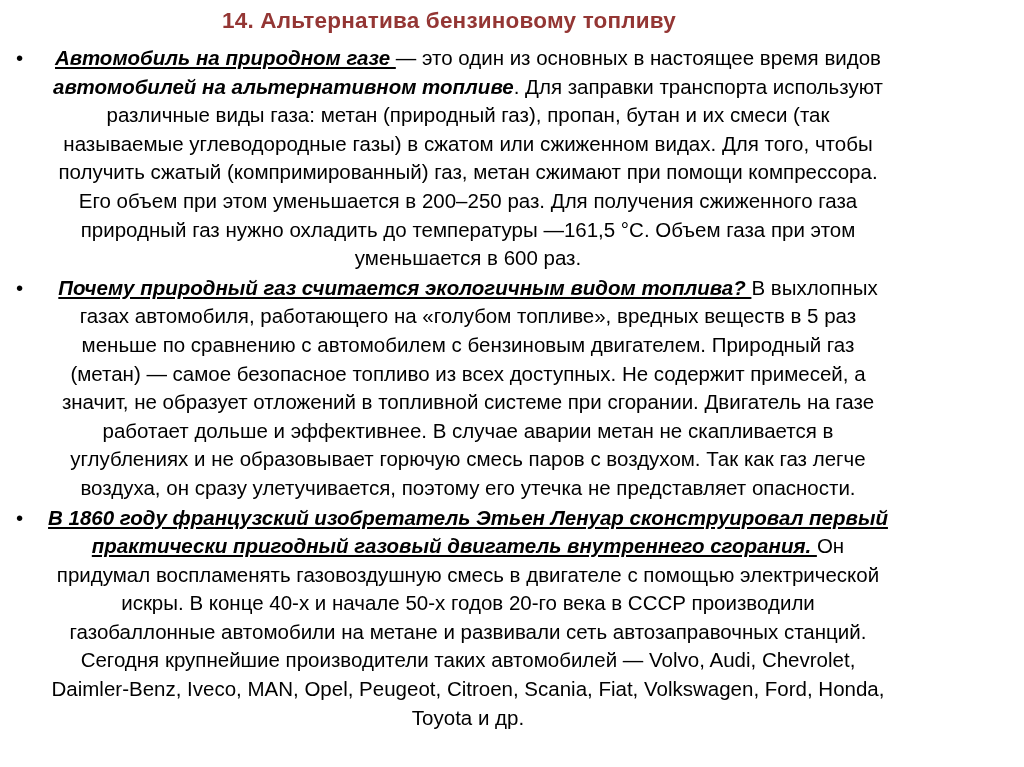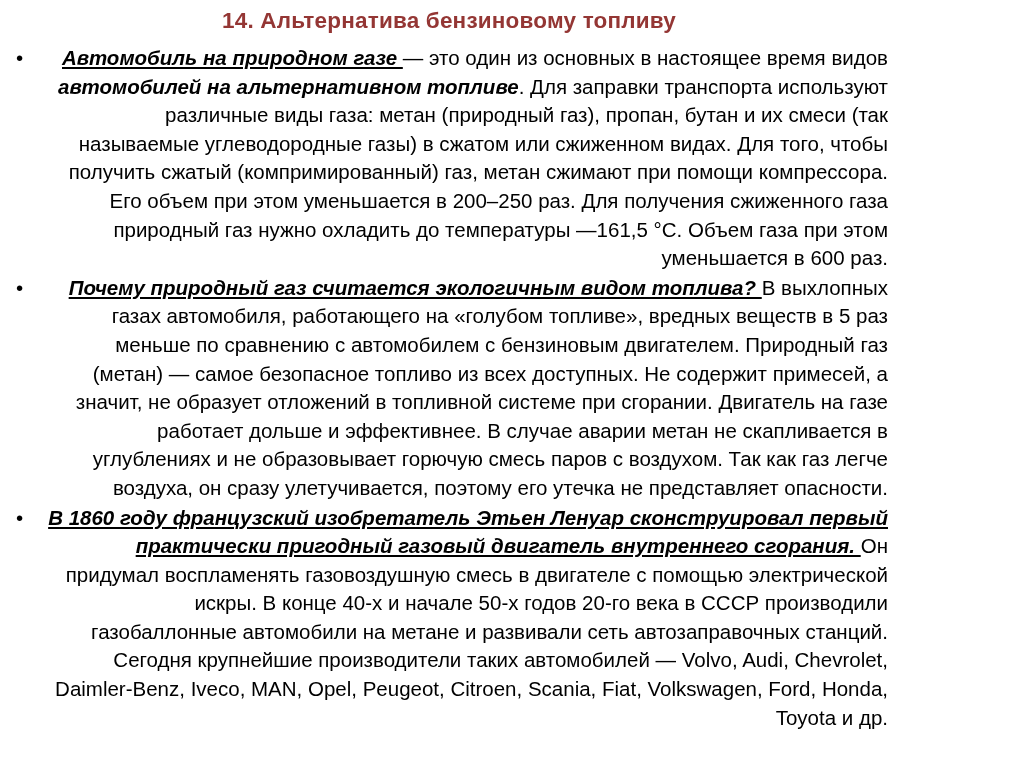--- a/index.html
+++ b/index.html
@@ -40,21 +40,21 @@
   }
   .bullet-marker {
     flex: 0 0 38px;
     text-align: left;
     padding-left: 6px;
     box-sizing: border-box;
     font-size: 20.5px;
   }
   .bullet-content {
     flex: 1 1 auto;
-    text-align: right;
+    text-align: center;
   }
   .lead {
     font-weight: bold;
     font-style: italic;
     text-decoration: underline;
   }
   .emph {
     font-weight: bold;
     font-style: italic;
   }

